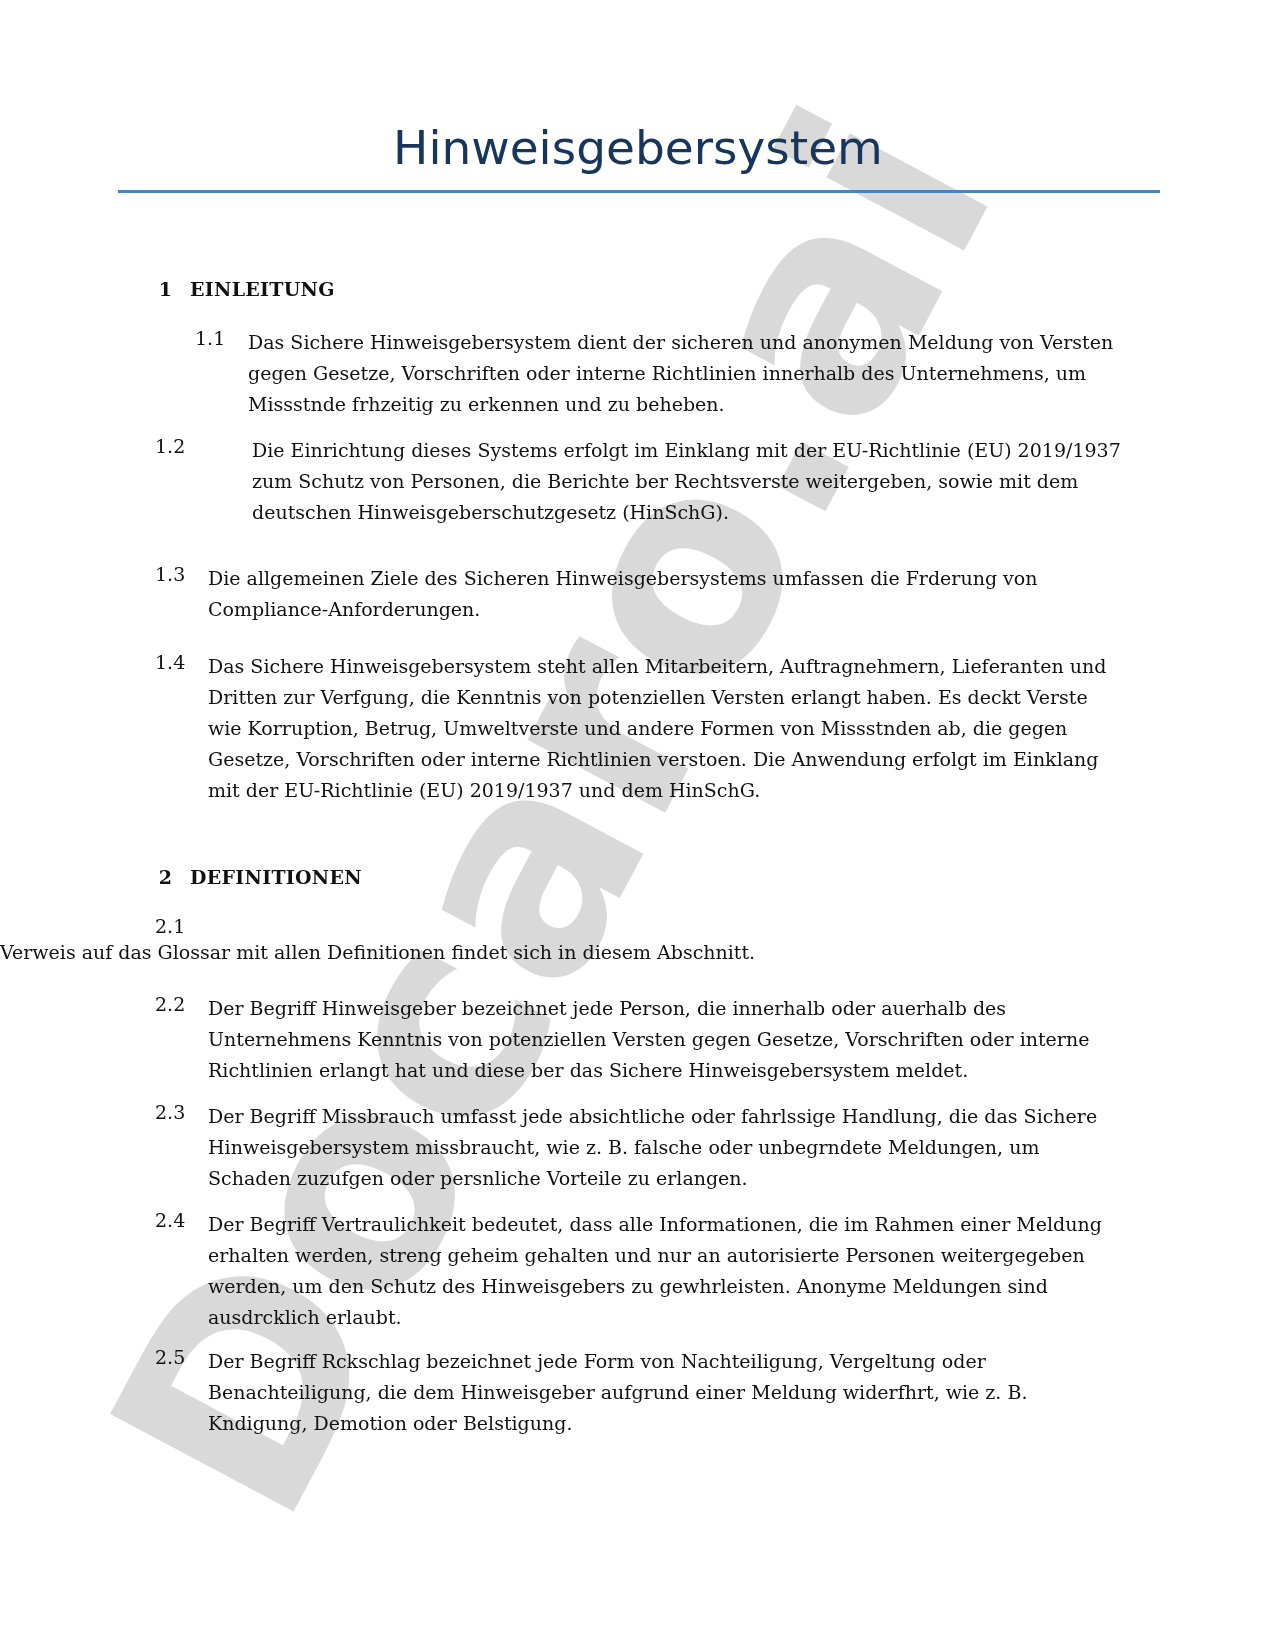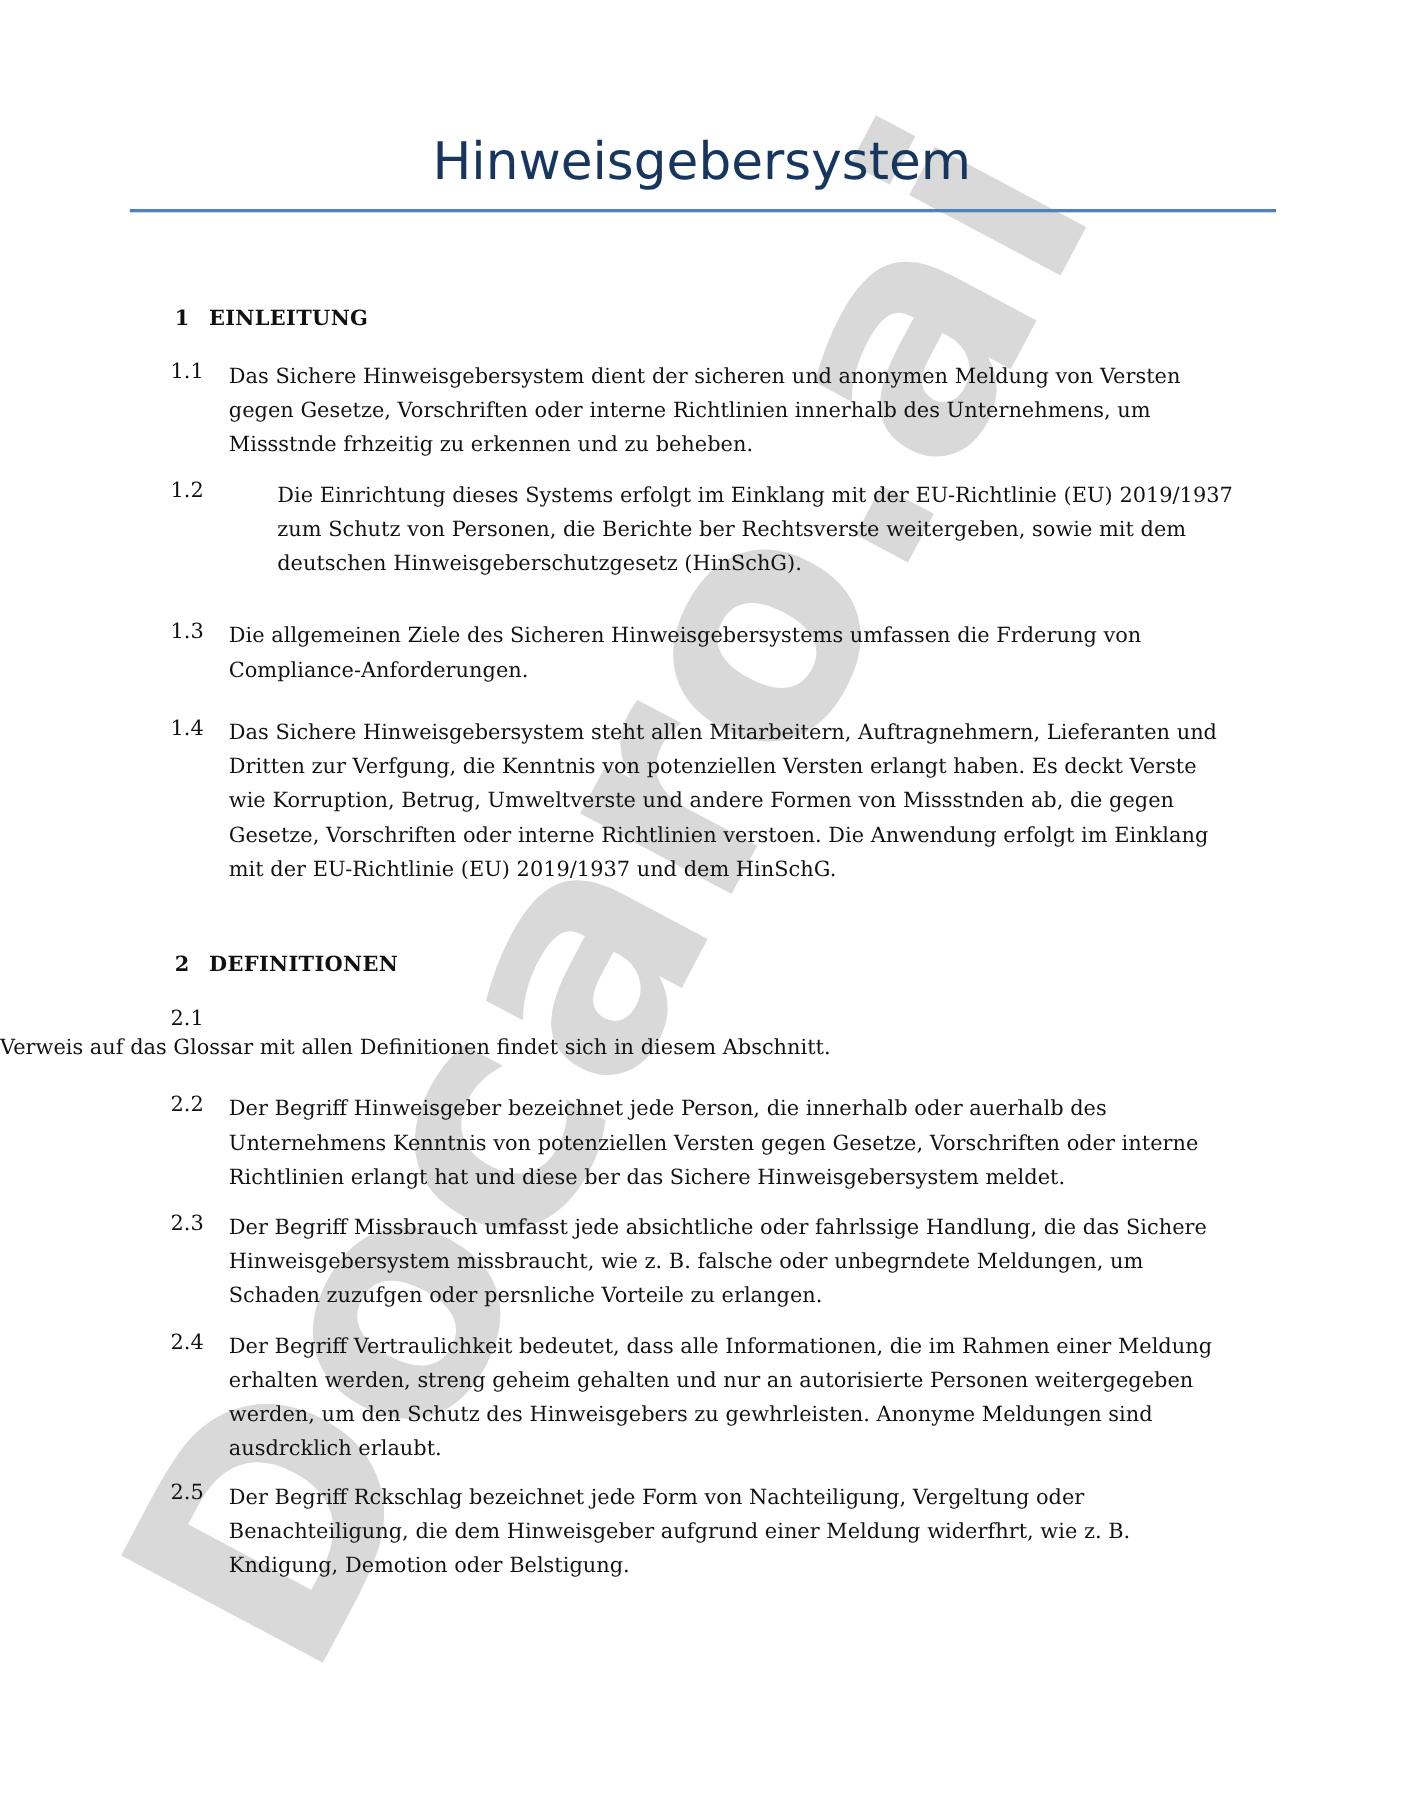--- a/index.html
+++ b/index.html
@@ -40,21 +40,21 @@
   <div class="title">Hinweisgebersystem</div>
   <div class="title-rule"></div>
 
   <div class="content" id="content">
 
     <div class="heading" style="top:278px;">
       <span class="num">1</span>
       <span class="txt">EINLEITUNG</span>
     </div>
 
-    <div class="para" style="top:327px;">
+    <div class="para" style="top:327px;padding-left:40px;">
       <span class="num">1.1</span>
       <div class="body">
           <span class="line"><span>Das </span><b>Sichere Hinweisgebersystem</b><span> dient der sicheren und anonymen Meldung von Versten</span></span>
           <span class="line"><span>gegen Gesetze, Vorschriften oder interne Richtlinien innerhalb des Unternehmens, um</span></span>
           <span class="line"><span>Missstnde frhzeitig zu erkennen und zu beheben.</span></span>
         </div>
     </div>
 
     <div class="para" style="top:435px;gap:44px;">
       <span class="num">1.2</span>

